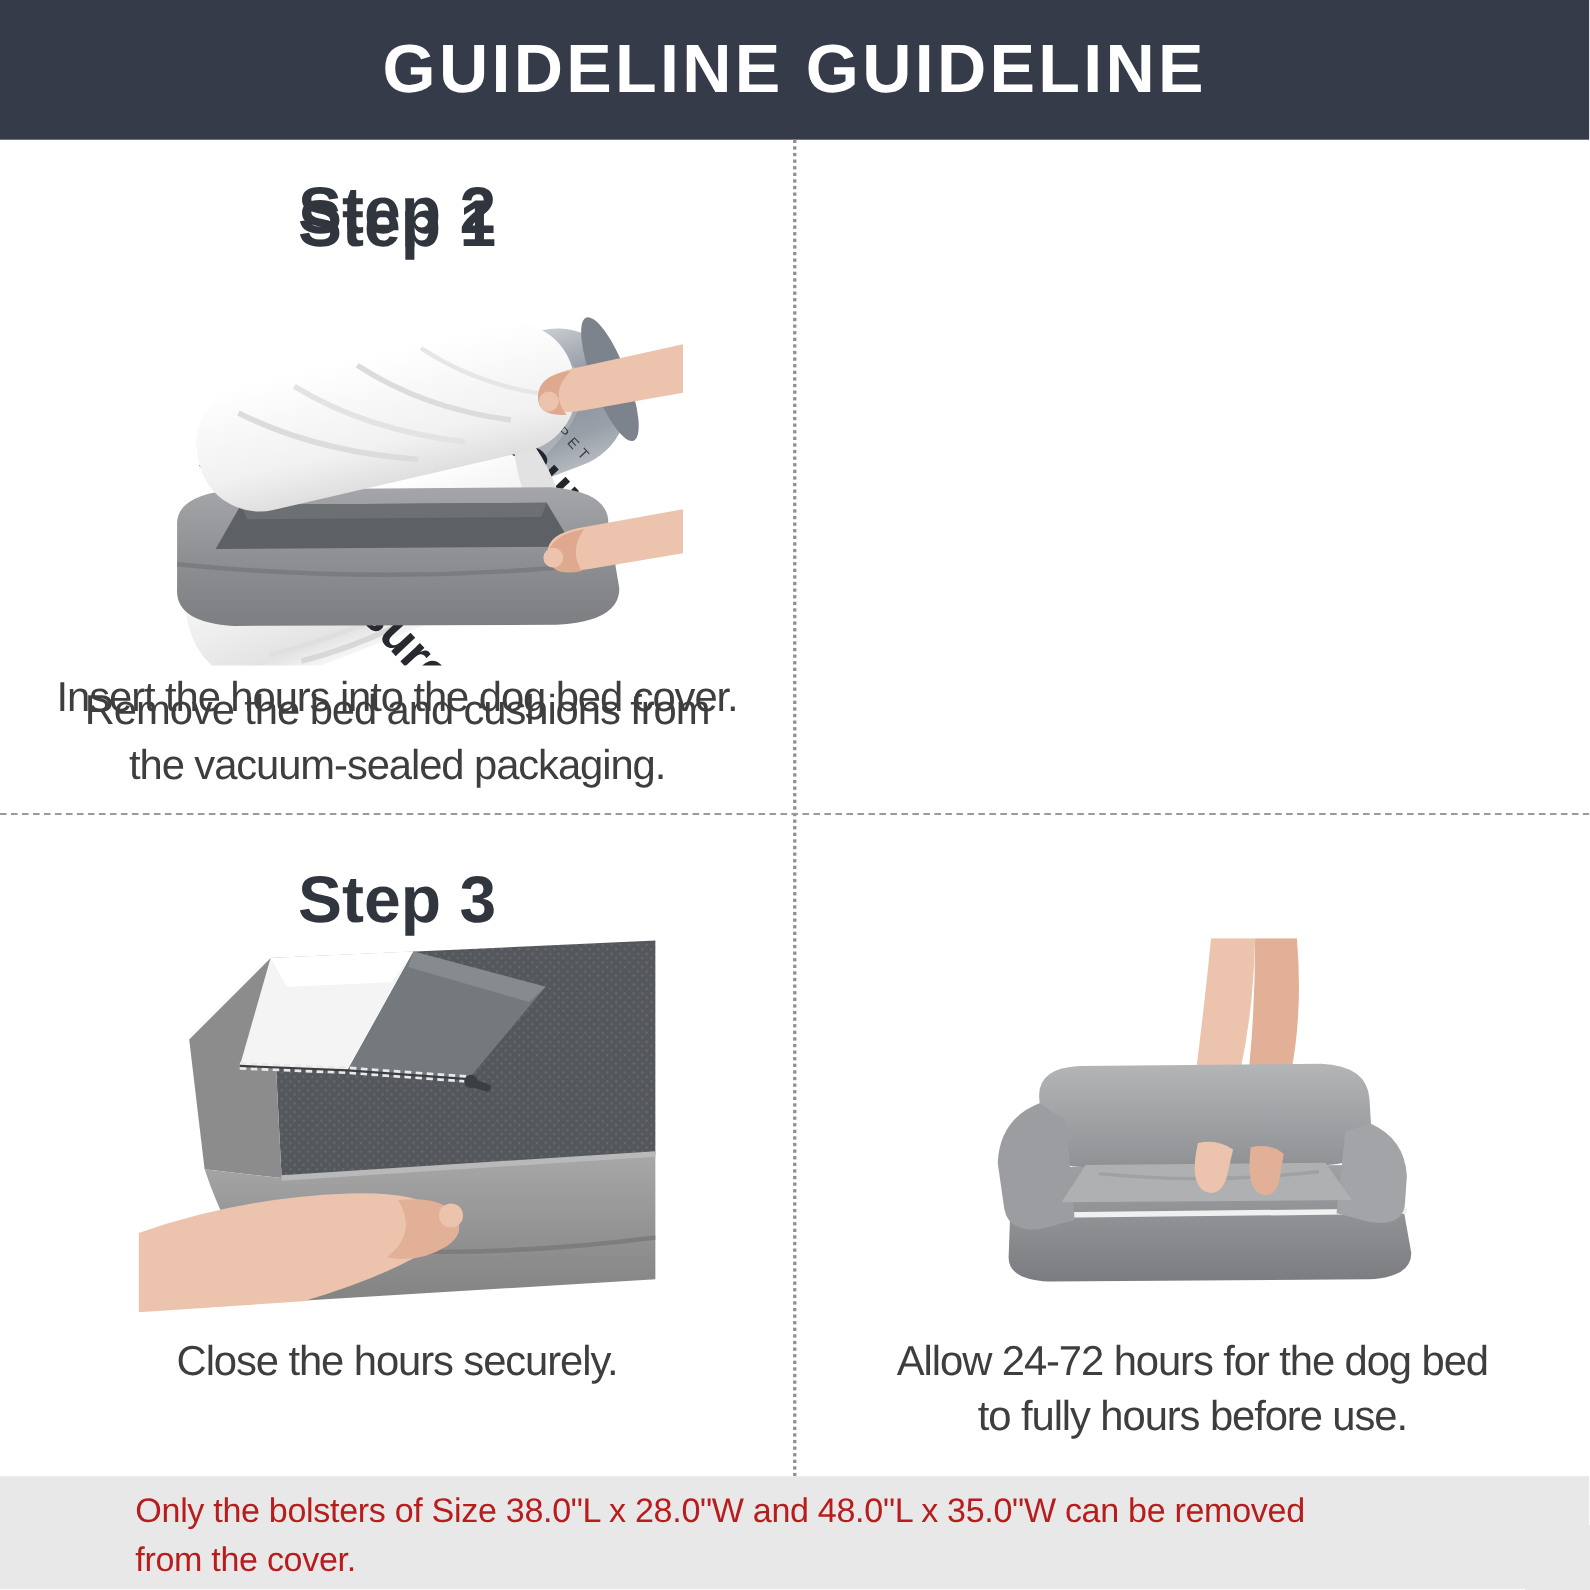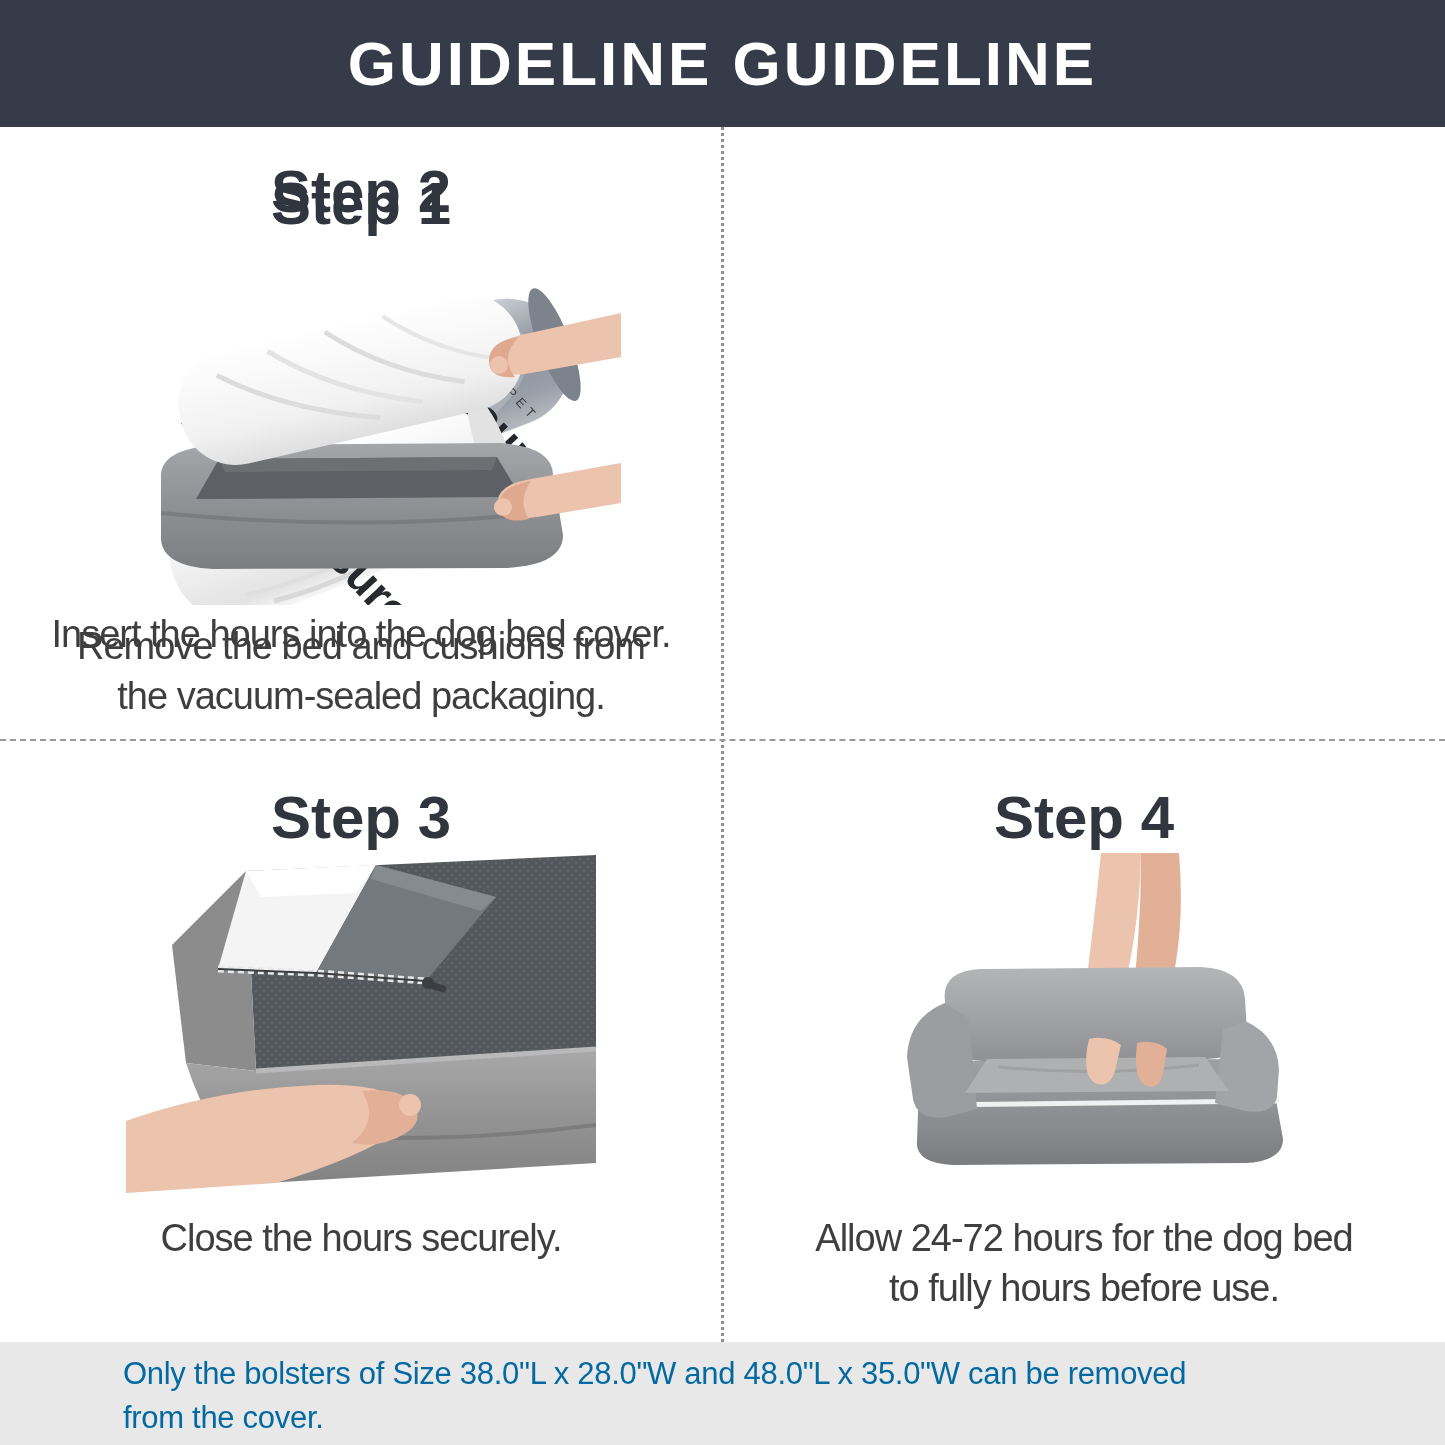--- a/index.html
+++ b/index.html
@@ -44,21 +44,21 @@
     font-size:38px;font-weight:300;color:#3e3e3e;letter-spacing:-1px;line-height:50px;
   }
   .cap-row1{top:494px;}
   .cap-row2{top:472px;}
   
   .footer{
     position:absolute;left:0;top:1342px;width:1445px;height:103px;background:#e8e8e8;
     box-sizing:border-box;padding:10px 40px 0 123px;
   }
   .footer p{
-    margin:0;color:#0369a1;font-size:31px;font-weight:400;line-height:44px;letter-spacing:-0.3px;
+    margin:0;color:#b91c1c;font-size:31px;font-weight:400;line-height:44px;letter-spacing:-0.3px;
   }
 </style>
 </head>
 <body>
 
 <div class="page">
 
   <div class="header">
     <h1>GUIDELINE GUIDELINE</h1>
   </div>
@@ -206,21 +206,20 @@
         <path d="M60,300 Q140,270 220,260" stroke="#dba械" stroke-width="0" fill="none"></path>
       </g>
     </svg>
 
     <p class="caption cap-row2">
       <span>Close the hours securely.</span>
     </p>
   </section>
 
   <section class="quad q4">
-    <h2>Step 4</h2>
 
     <svg class="fig fig-row2" width="470" height="340" viewBox="0 0 470 340">
       <defs>
         <linearGradient id="base4" x1="0" y1="0" x2="0" y2="1">
           <stop offset="0" stop-color="#9ea0a3"></stop>
             <stop offset="0.6" stop-color="#8a8c8f"></stop>
           <stop offset="1" stop-color="#7a7c7f"></stop>
         </linearGradient>
         <linearGradient id="bolster4" x1="0" y1="0" x2="0" y2="1">
           <stop offset="0" stop-color="#b3b5b7"></stop>

